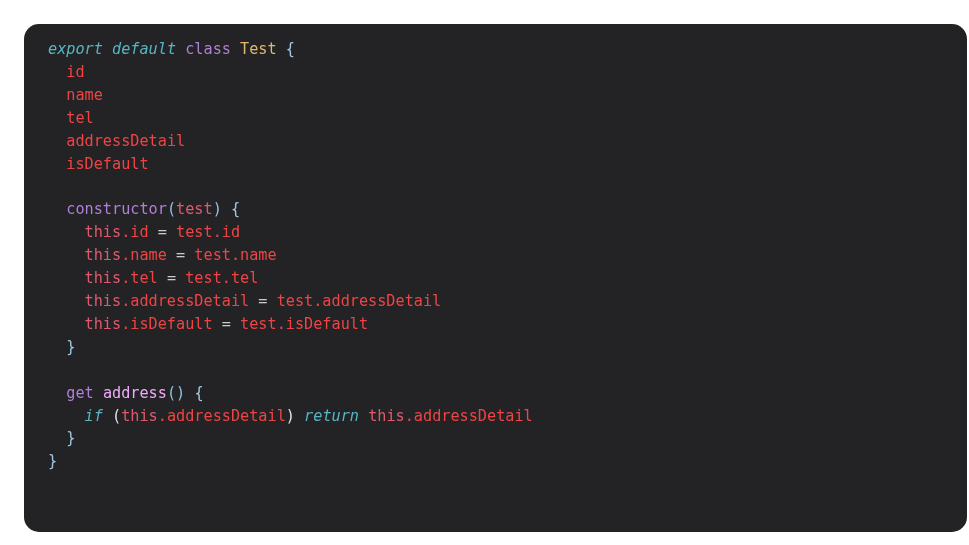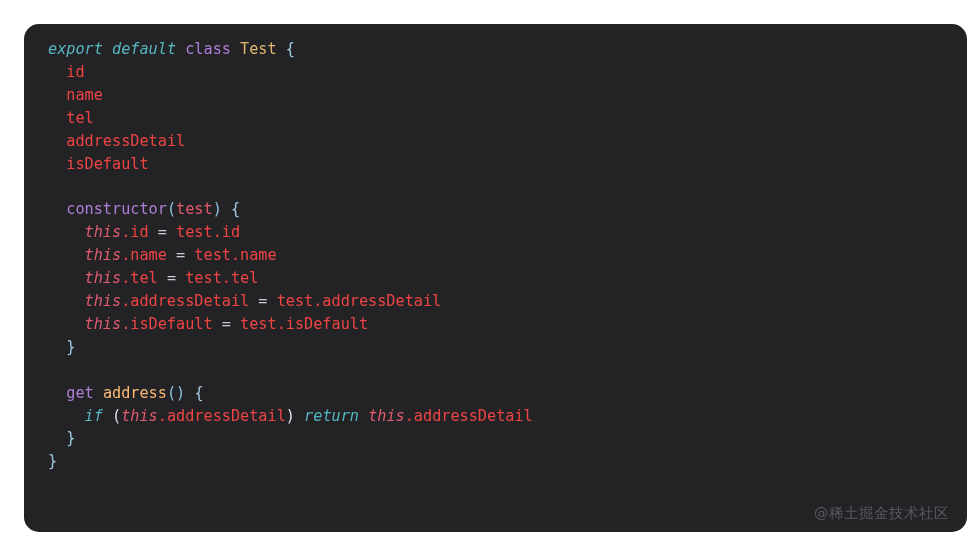--- a/index.html
+++ b/index.html
@@ -46,23 +46,23 @@
   .ln {
     display: block;
     min-height: 22.9px;
   }
   
   .t-kw-italic   { color: #56b6c2; font-style: italic; }
   .t-kw-purple   { color: #b07fd8; }
   .t-class-name  { color: #e0b870; }
   .t-paren-lt    { color: #8fc2dd; }
   .t-plain       { color: #ef4444; }
-  .t-this        { color: #e05a6e; font-style: italic; }
+  .t-this        { color: #e05a6e; }
   .t-param       { color: #e05a6e; }
-  .t-func-blue   { color: #fdba74; }
+  .t-func-blue   { color: #f0abfc; }
   .t-op          { color: #c8ccd4; }
   .t-brace       { color: #9fc9e0; }
   .t-paren-white { color: #dfe3e8; }
 
   #watermark {
     position: absolute;
     right: 18px;
     bottom: 9px;
     font-family: "DejaVu Sans", sans-serif;
     font-size: 14.5px;
@@ -74,16 +74,15 @@
 </style>
 </head>
 <body>
 
 <div id="page">
 
   <div id="code-card">
 
     <pre id="code-block"><span class="ln"><span class="t-kw-italic">export</span><span> </span><span class="t-kw-italic">default</span><span> </span><span class="t-kw-purple">class</span><span> </span><span class="t-class-name">Test</span><span> </span><span class="t-brace">{</span></span><span class="ln"><span>  </span><span class="t-plain">id</span></span><span class="ln"><span>  </span><span class="t-plain">name</span></span><span class="ln"><span>  </span><span class="t-plain">tel</span></span><span class="ln"><span>  </span><span class="t-plain">addressDetail</span></span><span class="ln"><span>  </span><span class="t-plain">isDefault</span></span><span class="ln"> </span><span class="ln"><span>  </span><span class="t-kw-purple">constructor</span><span class="t-paren-lt">(</span><span class="t-param">test</span><span class="t-paren-lt">)</span><span> </span><span class="t-brace">{</span></span><span class="ln"><span>    </span><span class="t-this">this</span><span class="t-plain">.id</span><span> </span><span class="t-op">=</span><span> </span><span class="t-plain">test.id</span></span><span class="ln"><span>    </span><span class="t-this">this</span><span class="t-plain">.name</span><span> </span><span class="t-op">=</span><span> </span><span class="t-plain">test.name</span></span><span class="ln"><span>    </span><span class="t-this">this</span><span class="t-plain">.tel</span><span> </span><span class="t-op">=</span><span> </span><span class="t-plain">test.tel</span></span><span class="ln"><span>    </span><span class="t-this">this</span><span class="t-plain">.addressDetail</span><span> </span><span class="t-op">=</span><span> </span><span class="t-plain">test.addressDetail</span></span><span class="ln"><span>    </span><span class="t-this">this</span><span class="t-plain">.isDefault</span><span> </span><span class="t-op">=</span><span> </span><span class="t-plain">test.isDefault</span></span><span class="ln"><span>  </span><span class="t-brace">}</span></span><span class="ln"> </span><span class="ln"><span>  </span><span class="t-kw-purple">get</span><span> </span><span class="t-func-blue">address</span><span class="t-paren-lt">(</span><span class="t-paren-lt">)</span><span> </span><span class="t-brace">{</span></span><span class="ln"><span>    </span><span class="t-kw-italic">if</span><span> </span><span class="t-paren-white">(</span><span class="t-this">this</span><span class="t-plain">.addressDetail</span><span class="t-paren-white">)</span><span> </span><span class="t-kw-italic">return</span><span> </span><span class="t-this">this</span><span class="t-plain">.addressDetail</span></span><span class="ln"><span>  </span><span class="t-brace">}</span></span><span class="ln"><span class="t-brace">}</span></span></pre>
 
-    <div id="watermark">@稀土掘金技术社区</div>
 
   </div>
 </div>
 
 </body></html>

